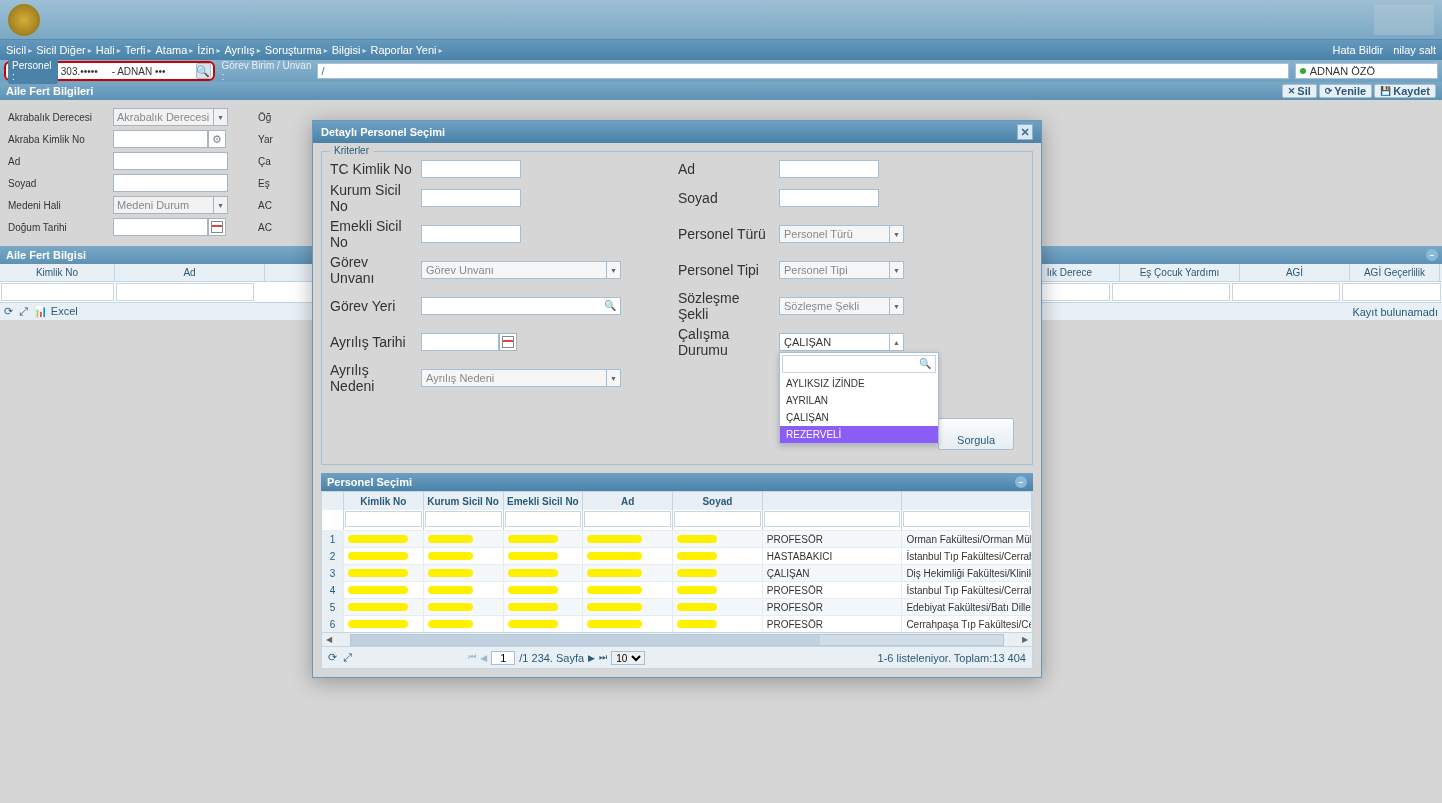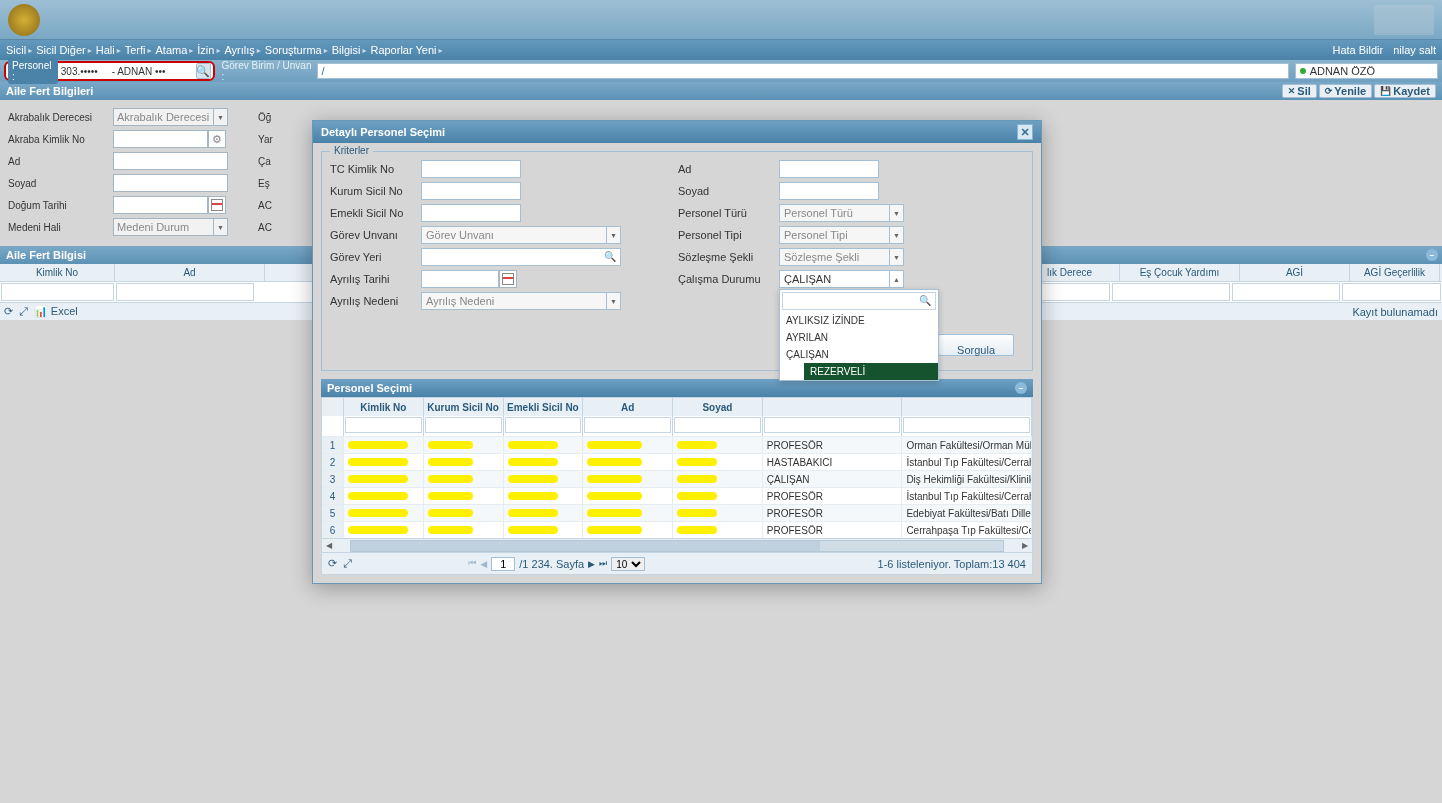--- a/index.html
+++ b/index.html
@@ -40,36 +40,36 @@
 .grid-filter{display:flex;height:20px;background:#fff;}
 .grid-filter input{border:1px solid #c5d5e2;margin:1px;flex:1;font-size:10px;padding:0 2px;}
 .grid-footer{background:#e8eff5;height:18px;display:flex;align-items:center;padding:0 4px;color:#2a5a7a;font-size:10px;border-top:1px solid #c5d5e2;}
 .grid-footer .r{margin-left:auto;}
 .dialog{position:absolute;left:312px;top:120px;width:730px;background:#d6d6d6;border:1px solid #6a98b8;box-shadow:0 4px 20px rgba(0,0,0,.3);}
 .dlg-title{background:linear-gradient(#6fa0c4,#4a82a8);color:#fff;height:22px;display:flex;align-items:center;padding:0 8px;font-weight:bold;font-size:10px;}
 .dlg-close{margin-left:auto;width:16px;height:16px;background:#d8e8f4;border:1px solid #8ab3cd;color:#3d6f91;display:flex;align-items:center;justify-content:center;cursor:pointer;font-size:10px;}
 .fieldset{border:1px solid #a5c0d4;margin:8px;padding:8px;background:#d6d6d6;position:relative;}
 .fieldset .legend{position:absolute;top:-7px;left:8px;background:#d6d6d6;padding:0 4px;color:#2a5a7a;font-size:10px;}
 .crit-grid{display:grid;grid-template-columns:85px 200px 45px 95px 180px;gap:4px 6px;align-items:center;}
-.crit-lbl{color:#333;font-size:11px;}
+.crit-lbl{color:#333;font-size:14px;}
 .crit-inp{border:1px solid #a5c0d4;height:18px;background:#fff;width:100px;}
 .crit-sel{border:1px solid #a5c0d4;height:18px;background:#f6f6f6;position:relative;display:flex;align-items:center;padding:0 4px;color:#888;font-size:10px;}
 .crit-sel.active{background:#fff;color:#333;}
 .crit-sel .arr{position:absolute;right:0;width:14px;height:100%;border-left:1px solid #a5c0d4;display:flex;align-items:center;justify-content:center;font-size:7px;color:#666;top:0;}
 .crit-sel.wide{width:200px;}
 .crit-search{border:1px solid #a5c0d4;height:18px;background:#fff;position:relative;width:200px;}
 .crit-search .mag{position:absolute;right:3px;top:2px;color:#888;font-size:10px;}
-.btn{background:linear-gradient(#fdfdfd,#e5edf3);border:1px solid #9fc0d8;color:#2a5a7a;height:22px;padding:9px 18px;cursor:pointer;font-size:11px;border-radius:2px;}
+.btn{background:linear-gradient(#fdfdfd,#e5edf3);border:1px solid #9fc0d8;color:#2a5a7a;height:28px;padding:15px 18px;cursor:pointer;font-size:11px;border-radius:2px;}
 .btn-row{display:flex;gap:10px;justify-content:flex-end;padding:6px 10px;}
 .dropdown{position:absolute;background:#fff;border:1px solid #a5c0d4;width:160px;box-shadow:0 2px 6px rgba(0,0,0,.2);z-index:10;}
 .dropdown .srch{padding:2px;}
 .dropdown .srch input{width:100%;border:1px solid #c5d5e2;height:18px;padding:0 3px;}
 .dropdown .srch .mag{position:absolute;right:6px;top:5px;color:#888;font-size:10px;}
 .dropdown .opt{padding:3px 6px;color:#333;font-size:10px;cursor:pointer;}
-.dropdown .opt.sel{background:#14532d;color:#fff;margin-left:24px;}
+.dropdown .opt.sel{background:#8b5cf6;color:#fff;}
 .ps-hdr{background:linear-gradient(#6fa0c4,#4a82a8);color:#fff;height:18px;display:flex;align-items:center;padding:0 6px;font-weight:bold;font-size:10px;margin:0 8px;}
 .ps-hdr .collapse{margin-left:auto;width:12px;height:12px;background:#8ab9da;border-radius:50%;display:flex;align-items:center;justify-content:center;color:#fff;font-size:8px;cursor:pointer;}
 .ps-table{margin:0 8px;background:#fff;border:1px solid #c5d5e2;}
 .ps-thead{display:flex;background:#e8eff5;height:18px;}
 .ps-thead .c{border-right:1px solid #c5d5e2;color:#2a5a7a;font-size:10px;display:flex;align-items:center;justify-content:center;font-weight:bold;}
 .ps-filter{display:flex;height:20px;}
 .ps-filter .fc{border-right:1px solid #c5d5e2;padding:1px;}
 .ps-filter input{width:100%;border:1px solid #c5d5e2;height:16px;}
 .ps-row{display:flex;height:17px;border-top:1px solid #e5ecf2;}
 .ps-row:nth-child(odd){background:#f4f8fb;}
@@ -196,31 +196,31 @@
         </div>
       <div class="form-row">
           <span class="form-lbl">Ad</span>
           <input class="form-inp" style="width: 115px;">
         </div>
       <div class="form-row">
           <span class="form-lbl">Soyad</span>
           <input class="form-inp" style="width: 115px;">
         </div>
       <div class="form-row">
+          <span class="form-lbl">Medeni Hali</span>
+          <div class="form-sel">
+            <span>Medeni Durum</span>
+            <span class="sel-arrow">▼</span>
+          </div>
+        </div>
+      <div class="form-row">
           <span class="form-lbl">Doğum Tarihi</span>
           <input class="form-inp" style="">
           <div class="date-btn">
             <span class="cal-ic"></span>
-          </div>
-        </div>
-      <div class="form-row">
-          <span class="form-lbl">Medeni Hali</span>
-          <div class="form-sel">
-            <span>Medeni Durum</span>
-            <span class="sel-arrow">▼</span>
           </div>
         </div>
     </div>
     <div>
       <div class="form-row">
           <span class="form-lbl" style="width:20px">Öğ</span>
         </div>
       <div class="form-row">
           <span class="form-lbl" style="width:20px">Yar</span>
         </div>

